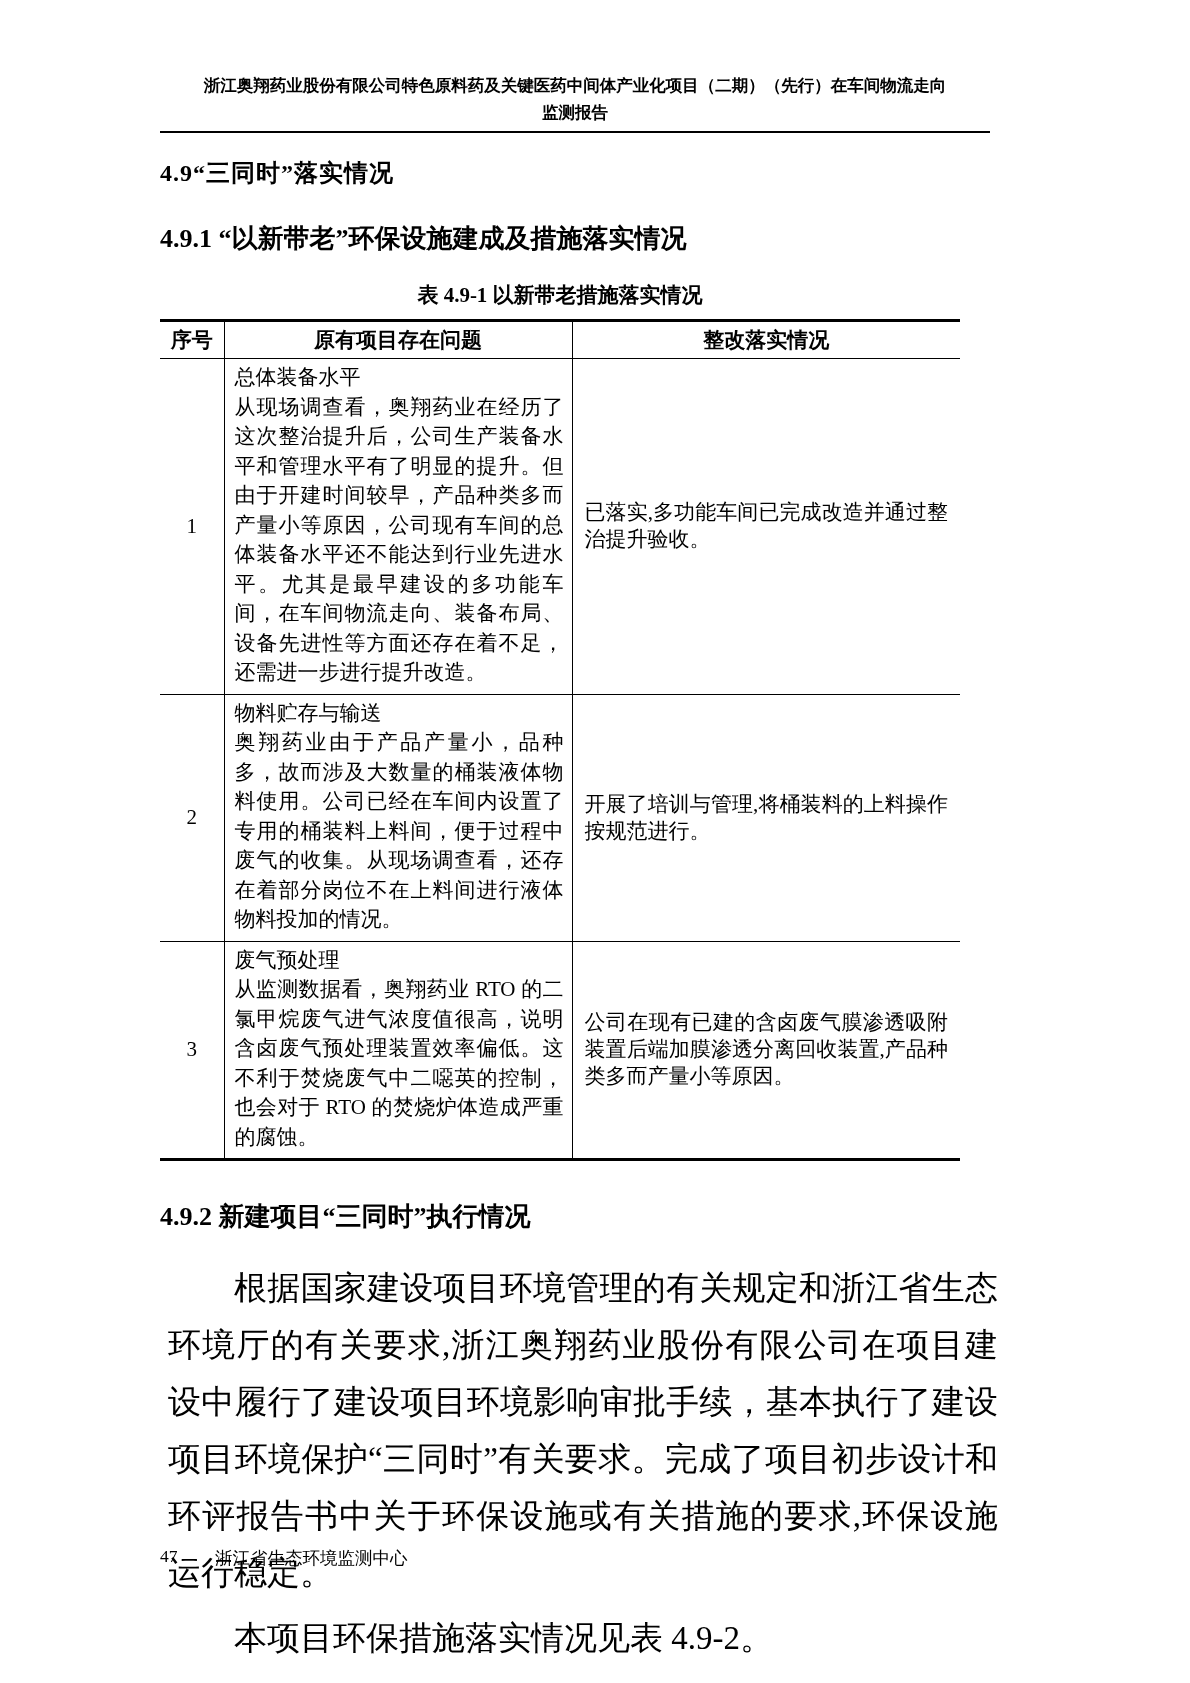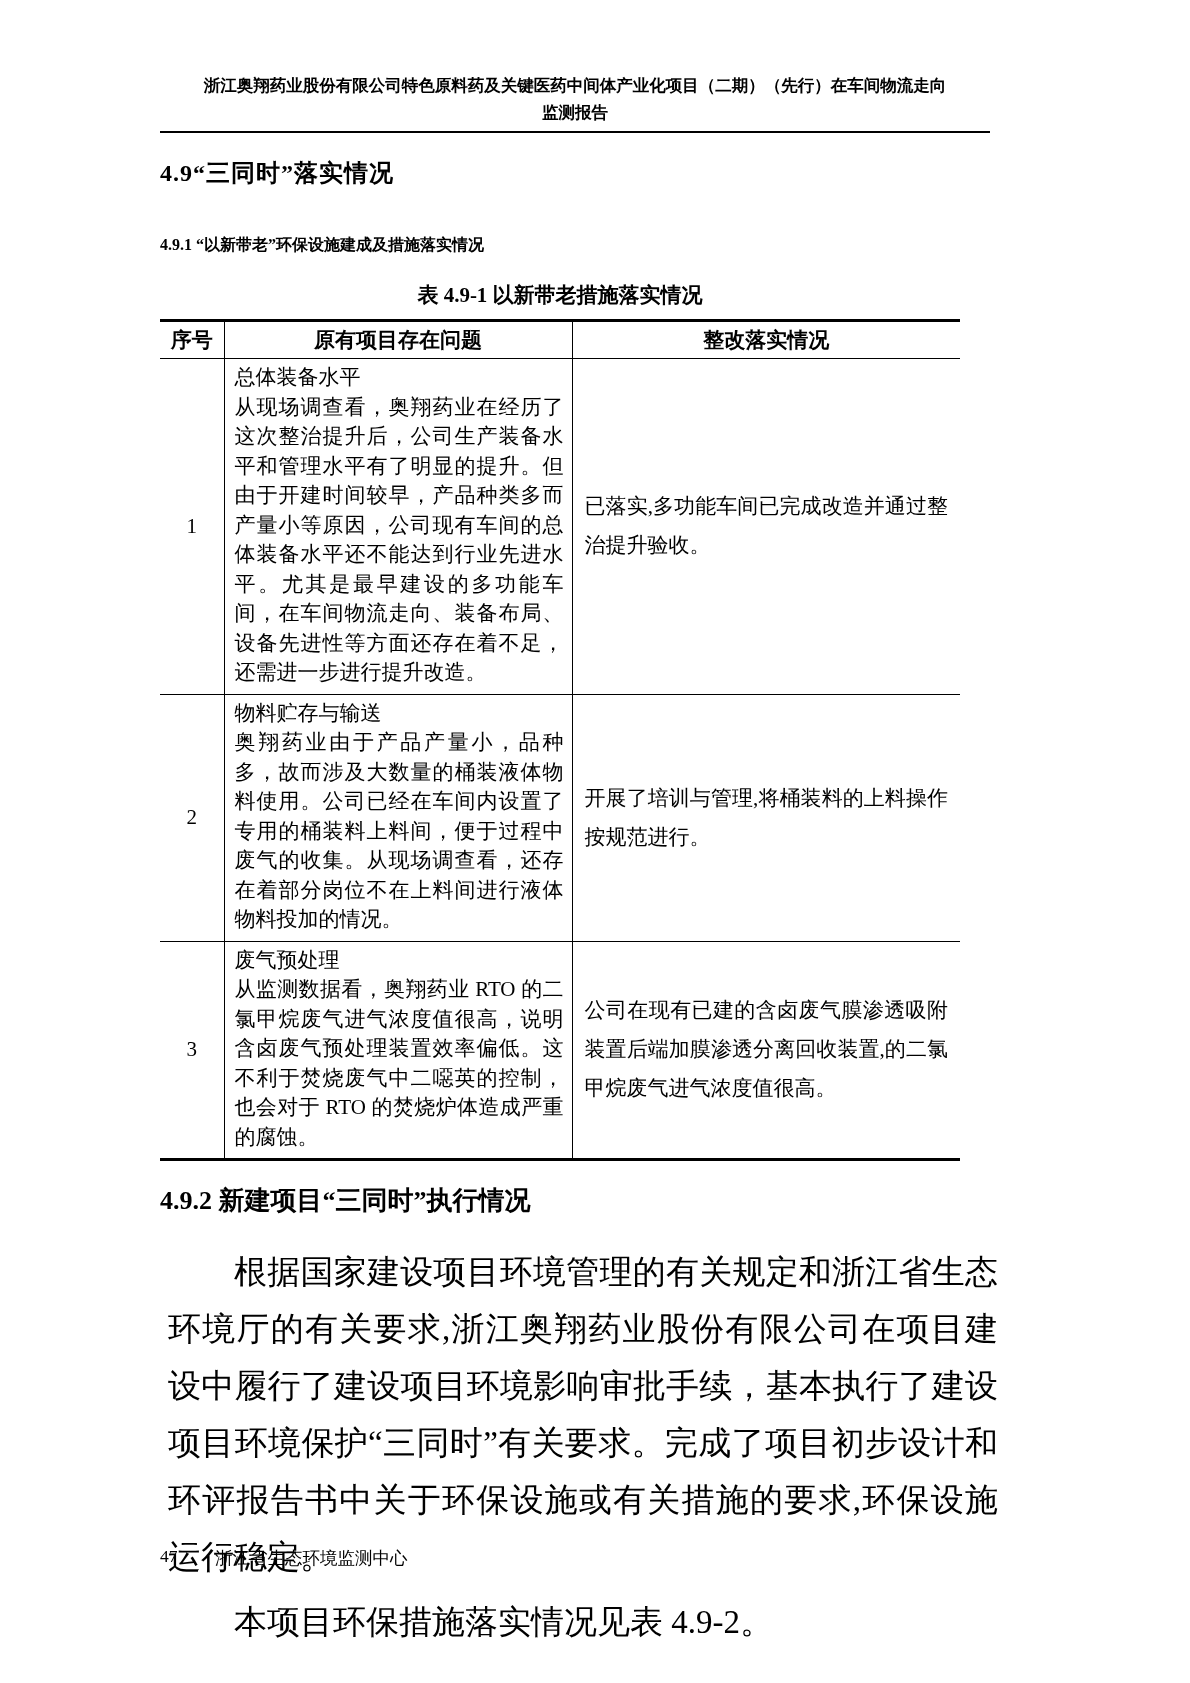--- a/index.html
+++ b/index.html
@@ -36,26 +36,26 @@
     width: 100%;
   }
   
   .h-49 {
     margin-top: 24px;
     font-size: 24px;
     font-weight: bold;
     letter-spacing: 1px;
   }
   .h-491 {
-    margin-top: 46px;
-    font-size: 16px;
+    margin-top: 32px;
+    font-size: 26px;
     font-weight: bold;
   }
   .h-492 {
-    margin-top: 22px;
+    margin-top: 38px;
     font-size: 26px;
     font-weight: bold;
   }
   .tbl-caption {
     margin-top: 25px;
     text-align: center;
     font-size: 21px;
     font-weight: bold;
     width: 800px;
   }
@@ -90,21 +90,21 @@
   }
   td.cell-problem {
     padding: 4px 8px 6px 10px;
     line-height: 29.5px;
     text-align: justify;
     vertical-align: top;
   }
   td.cell-problem .problem-body { text-align: justify; }
   td.cell-resolution {
     padding: 6px 12px;
-    line-height: 39px;
+    line-height: 27px;
     text-align: justify;
     vertical-align: middle;
   }
   
   .para {
     width: 830px;
     margin: 8px;
     font-size: 33px;
     line-height: 57px;
     text-align: justify;
@@ -174,21 +174,21 @@
             <div class="problem-body">奥翔药业由于产品产量小，品种多，故而涉及大数量的桶装液体物料使用。公司已经在车间内设置了专用的桶装料上料间，便于过程中废气的收集。从现场调查看，还存在着部分岗位不在上料间进行液体物料投加的情况。</div>
           </td>
           <td class="cell-resolution">开展了培训与管理,将桶装料的上料操作按规范进行。</td>
         </tr>
         <tr>
           <td class="cell-no">3</td>
           <td class="cell-problem">
             <div class="problem-title">废气预处理</div>
             <div class="problem-body">从监测数据看，奥翔药业 RTO 的二氯甲烷废气进气浓度值很高，说明含卤废气预处理装置效率偏低。这不利于焚烧废气中二噁英的控制，也会对于 RTO 的焚烧炉体造成严重的腐蚀。</div>
           </td>
-          <td class="cell-resolution">公司在现有已建的含卤废气膜渗透吸附装置后端加膜渗透分离回收装置,的二氯甲烷废气进气浓度值很高。</td>
+          <td class="cell-resolution">公司在现有已建的含卤废气膜渗透吸附装置后端加膜渗透分离回收装置,产品种类多而产量小等原因。</td>
         </tr>
       </tbody>
     </table>
 
     <div class="h-492">4.9.2 新建项目“三同时”执行情况</div>
 
     <p class="para para-first">根据国家建设项目环境管理的有关规定和浙江省生态环境厅的有关要求,浙江奥翔药业股份有限公司在项目建设中履行了建设项目环境影响审批手续，基本执行了建设项目环境保护“三同时”有关要求。完成了项目初步设计和环评报告书中关于环保设施或有关措施的要求,环保设施运行稳定。</p>
     <p class="para">本项目环保措施落实情况见表 4.9-2。</p>
 
   </div>

